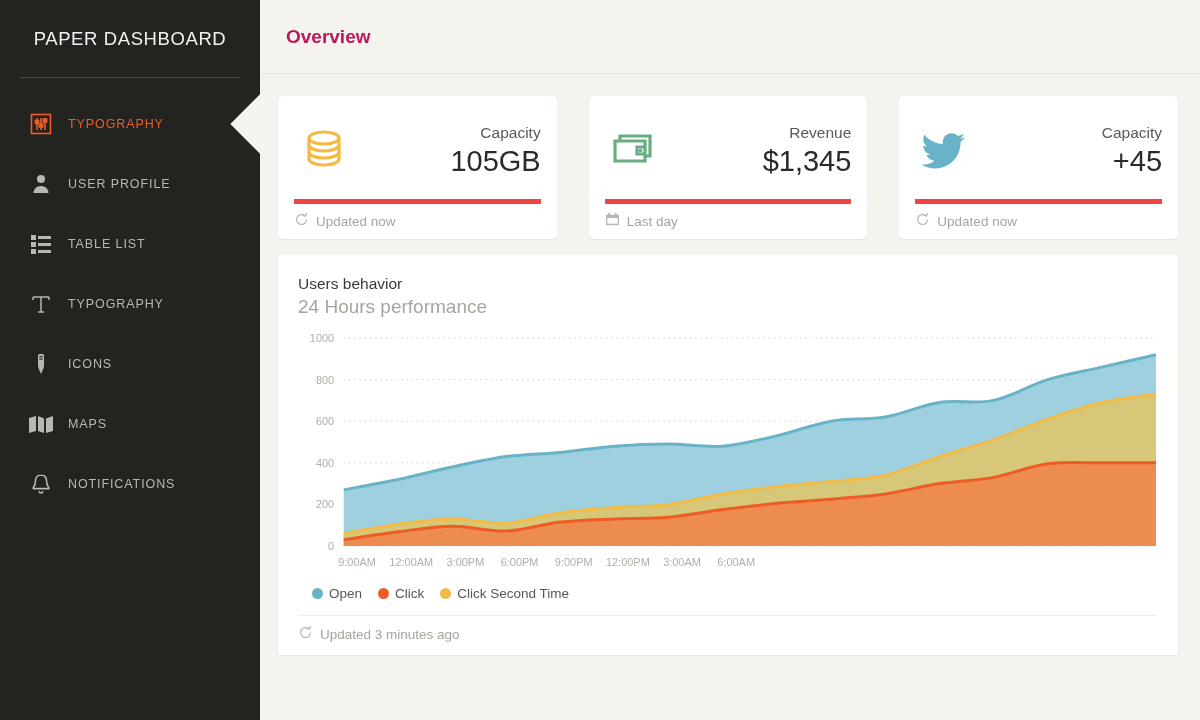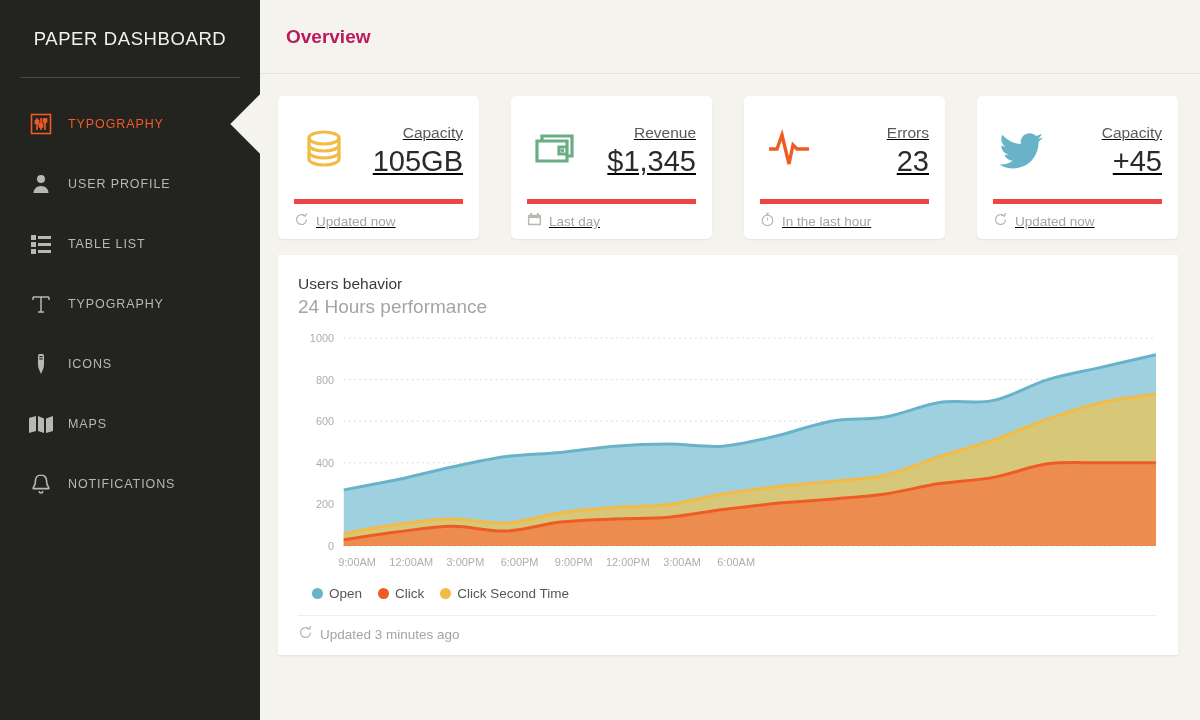--- a/index.html
+++ b/index.html
@@ -79,21 +79,21 @@
     display: flex; align-items: center;
     padding-left: 26px;
     border-bottom: 1px solid #e6e4dd;
   }
   .page-title {
     font-size: 19px; color: #be185d; font-weight: 700;
   }
   .content { padding: 22px 22px 0 18px; }
 
   
-  .cards { display: flex; gap: 32px; text-decoration: underline; }
+  .cards { display: flex; gap: 32px; }
   .card {
     background: #fff;
     border-radius: 5px;
     box-shadow: 0 1px 2px rgba(0,0,0,0.07);
     flex: 1 1 0;
     padding: 14px 16px 0 16px;
     height: 143px;
     display: flex; flex-direction: column;
   }
   .card-top {
@@ -304,44 +304,20 @@
                 <rect x="1" y="3" width="14" height="11" rx="1"></rect>
                 <rect x="2.5" y="6.5" width="11" height="6" fill="#fff"></rect>
                 <rect x="3.5" y="1" width="2" height="3"></rect>
                 <rect x="10.5" y="1" width="2" height="3"></rect>
               </svg>
             </span>
             <span class="card-foot-text">Last day</span>
           </div>
         </div>
 
-        <div class="card">
-          <div class="card-top">
-            <span class="card-icon">
-              <svg width="52" height="52" viewBox="0 0 52 52" fill="none" stroke="#ef5b25" stroke-width="3.4" stroke-linejoin="miter">
-                <polyline points="5,25 13,25 18,11 25,40 29,21 33,25 45,25"></polyline>
-              </svg>
-            </span>
-            <span class="card-meta">
-              <span class="card-label" style="display:block">Errors</span>
-              <span class="card-value" style="display:block">23</span>
-            </span>
-          </div>
-          <div class="card-foot">
-            <span>
-              <svg width="15" height="15" viewBox="0 0 16 16" fill="none" stroke="#b9b7b1" stroke-width="1.3">
-                <circle cx="8" cy="9" r="5.6"></circle>
-                <line x1="8" y1="9" x2="8" y2="6"></line>
-                <line x1="6.6" y1="1.6" x2="9.4" y2="1.6"></line>
-                <line x1="8" y1="1.6" x2="8" y2="3.4"></line>
-              </svg>
-            </span>
-            <span class="card-foot-text">In the last hour</span>
-          </div>
-        </div>
 
         <div class="card">
           <div class="card-top">
             <span class="card-icon">
               <svg width="50" height="50" viewBox="0 0 50 50" fill="#68b3c8">
                 <path d="M46 12.3c-1.6.7-3.3 1.2-5.1 1.4 1.8-1.1 3.2-2.8 3.9-4.9-1.7 1-3.6 1.8-5.7 2.2-1.6-1.7-3.9-2.8-6.5-2.8-4.9 0-8.9 4-8.9 8.9 0 .7.1 1.4.2 2-7.4-.4-14-3.9-18.4-9.3-.8 1.3-1.2 2.8-1.2 4.5 0 3.1 1.6 5.8 4 7.4-1.5 0-2.8-.4-4-1.1v.1c0 4.3 3.1 7.9 7.1 8.7-.7.2-1.5.3-2.3.3-.6 0-1.1-.1-1.7-.2 1.1 3.5 4.4 6.1 8.3 6.2-3 2.4-6.9 3.8-11 3.8-.7 0-1.4 0-2.1-.1 3.9 2.5 8.6 4 13.6 4 16.4 0 25.3-13.6 25.3-25.3v-1.2c1.8-1.2 3.3-2.8 4.5-4.6z"></path>
               </svg>
             </span>
             <span class="card-meta">
               <span class="card-label" style="display:block">Capacity</span>

